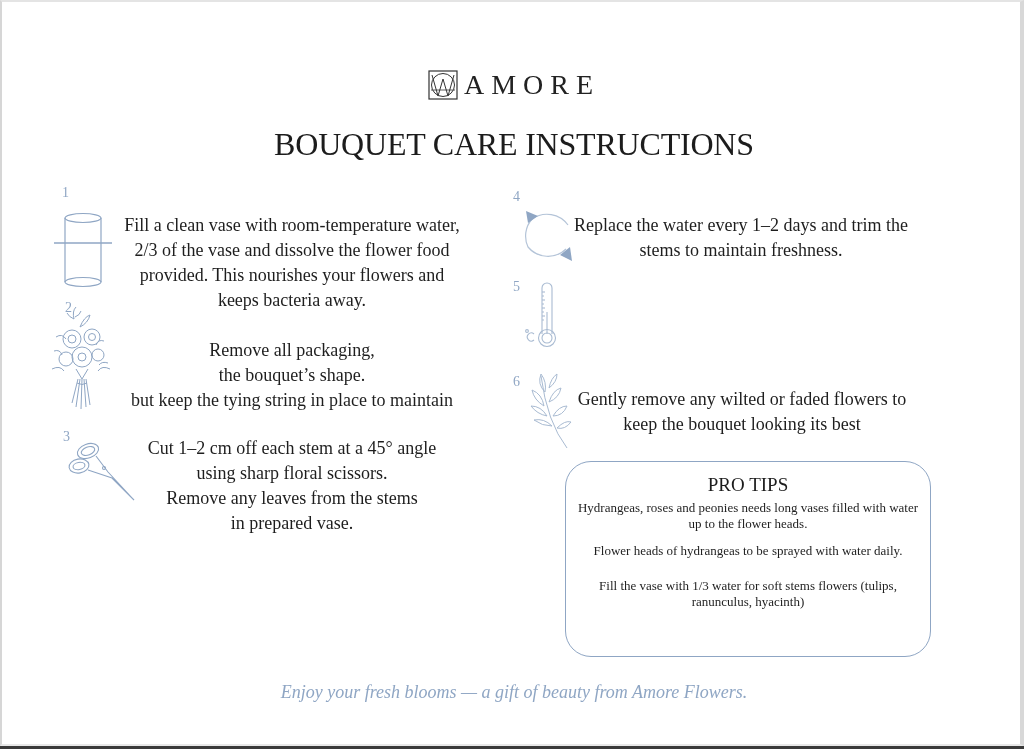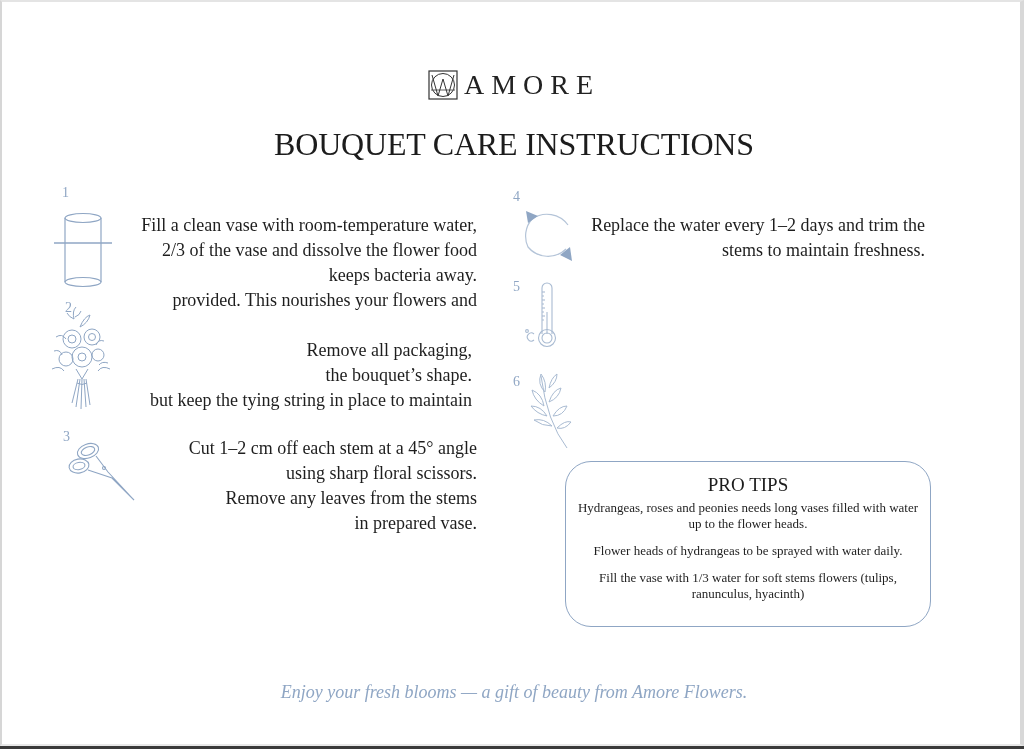--- a/index.html
+++ b/index.html
@@ -31,25 +31,25 @@
     .title {
       position: absolute; top: 120px; left: 0; width: 1024px; text-align: center;
       font-size: 32px; letter-spacing: -0.2px; color: #1c1c1c; font-weight: normal;
       line-height: 44px;
     }
     .step-num {
       position: absolute; font-size: 14px; color: #8fa6c4;
     }
     .icon { position: absolute; }
     .step-text {
-      position: absolute; text-align: right; font-size: 18px; line-height: 25px;
+      position: absolute; text-align: center; font-size: 18px; line-height: 25px;
       color: #1e1e1e;
     }
     .protips {
-      position: absolute; left: 563px; top: 459px; width: 366px; height: 166px;
+      position: absolute; left: 563px; top: 459px; width: 366px; height: 196px;
       border: 1.3px solid #8fa6c4; border-radius: 26px; box-sizing: border-box;
       text-align: center;
     }
     .protips-title {
       margin-top: 12px; font-size: 19px; line-height: 22px; color: #1c1c1c;
     }
     .protips-item {
       font-size: 13px; line-height: 16px; color: #1e1e1e; padding: 0 8px;
     }
     .footer {
@@ -78,22 +78,22 @@
   <svg class="icon" style="left:52px; top:208px;" width="58" height="80" viewBox="0 0 58 80">
     <ellipse cx="29" cy="8" rx="18" ry="4.5" fill="none" stroke="#8fa6c4" stroke-width="1.2"></ellipse>
     <line x1="11" y1="8" x2="11" y2="72" stroke="#8fa6c4" stroke-width="1.2"></line>
     <line x1="47" y1="8" x2="47" y2="72" stroke="#8fa6c4" stroke-width="1.2"></line>
     <ellipse cx="29" cy="72" rx="18" ry="4.5" fill="none" stroke="#8fa6c4" stroke-width="1.2"></ellipse>
     <line x1="0" y1="33" x2="58" y2="33" stroke="#8fa6c4" stroke-width="1.4"></line>
   </svg>
   <div class="step-text" style="left:105px; top:211px; width:370px;">
     <div>Fill a clean vase with room-temperature water,</div>
     <div>2/3 of the vase and dissolve the flower food</div>
+    <div>provided. This nourishes your flowers and</div>
     <div>keeps bacteria away.</div>
-    <div>provided. This nourishes your flowers and</div>
   </div>
 
   <span class="step-num" style="left:63px; top:298px;">2</span>
   <svg class="icon" style="left:48px; top:305px;" width="62" height="105" viewBox="0 0 62 105">
     <g fill="none" stroke="#8fa6c4" stroke-width="1">
       <circle cx="22" cy="32" r="9"></circle>
         <circle cx="22" cy="32" r="4"></circle>
       <circle cx="42" cy="30" r="8"></circle>
         <circle cx="42" cy="30" r="3.5"></circle>
       <circle cx="32" cy="50" r="10"></circle>
@@ -176,23 +176,27 @@
       <path d="M18 20 q -8 -8 -4 -18 q 6 8 4 18z"></path>
       <path d="M22 30 q 4 -12 12 -14 q -2 10 -12 14z"></path>
       <path d="M17 34 q -10 -6 -12 -16 q 10 4 12 16z"></path>
       <path d="M26 44 q 6 -10 14 -10 q -4 10 -14 10z"></path>
       <path d="M20 44 q -10 -2 -16 -10 q 10 0 16 10z"></path>
       <path d="M30 56 q 8 -8 14 -6 q -6 8 -14 6z"></path>
       <path d="M25 54 q -10 0 -18 -6 q 10 -2 18 6z"></path>
       <path d="M22 16 q 2 -10 8 -14 q 0 8 -8 14z"></path>
     </g>
   </svg>
+  <div class="step-text" style="left:555px; top:385px; width:370px;">
+    <div>Gently remove any wilted or faded flowers to</div>
+    <div>keep the bouquet looking its best</div>
+  </div>
 
   <div class="protips">
     <div class="protips-title">PRO TIPS</div>
     <div class="protips-item" style="margin-top:4px;">Hydrangeas, roses and peonies needs long vases filled with water up to the flower heads.</div>
     <div class="protips-item" style="margin-top:11px;">Flower heads of hydrangeas to be sprayed with water daily.</div>
-    <div class="protips-item" style="margin-top:11px;">Fill the vase with 1/3 water for soft stems flowers (tulips, ranunculus, hyacinth)</div>
+    <div class="protips-item" style="margin-top:19px;">Fill the vase with 1/3 water for soft stems flowers (tulips, ranunculus, hyacinth)</div>
   </div>
 
   <div class="footer">Enjoy your fresh blooms — a gift of beauty from Amore Flowers.</div>
 
 </div>
 
 </body></html>

